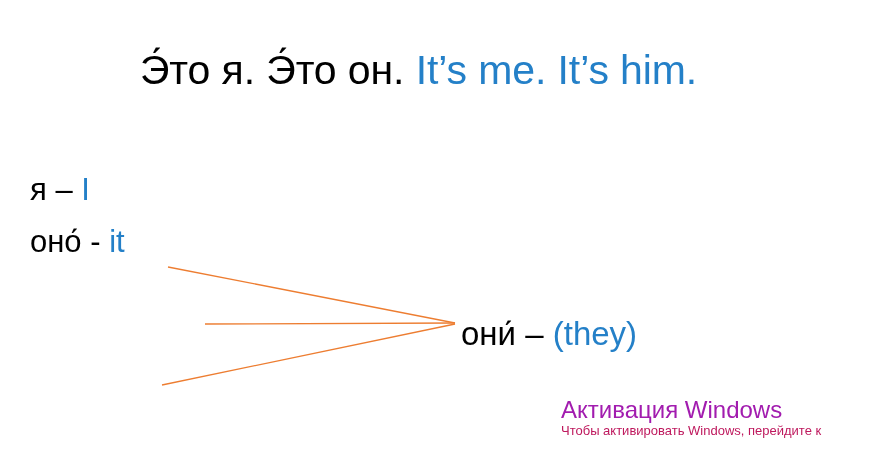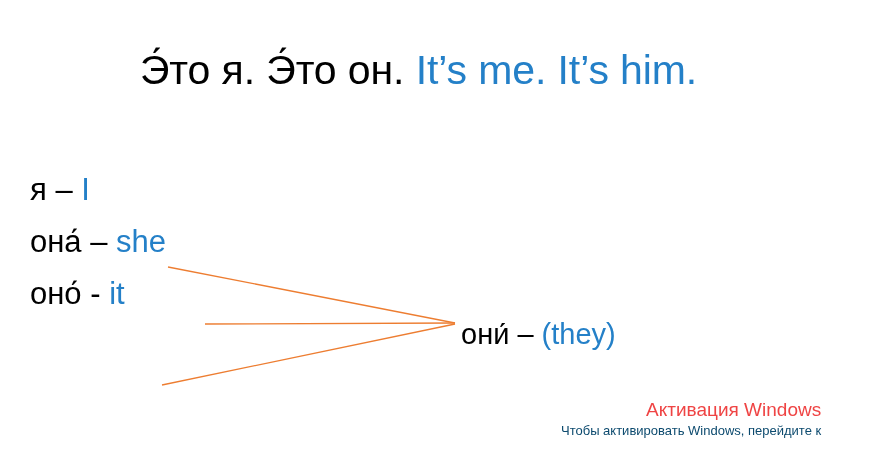--- a/index.html
+++ b/index.html
@@ -56,21 +56,21 @@
     margin-top: 12px;
   }
   #col-right {
     left: 466px;
     top: 152px;
   }
   #row-they {
     position: absolute;
     left: 461px;
     top: 308px;
-    font-size: 29px;
+    font-size: 33px;
     line-height: 52px;
     white-space: nowrap;
   }
   .ru {
     color: #000000;
   }
   .en {
     color: #2480C8;
   }
   .sep {
@@ -89,50 +89,44 @@
 
   
   #watermark {
     position: absolute;
     left: 561px;
     top: 398px;
     color: #d6d6d6;
     white-space: nowrap;
   }
   #watermark .wm-title {
-    font-size: 19px;
+    font-size: 24px;
     line-height: 24px;
-    color: #ef4444;
-    text-align: right;
+    color: #a21caf;
   }
   #watermark .wm-sub {
     font-size: 13px;
     line-height: 18px;
-    color: #0c4a6e;
+    color: #be185d;
   }
 </style>
 </head>
 <body>
 
 <div id="slide">
 
   <div id="title">
     <span class="ru">Э́то я. Э́то он.</span><span>&nbsp;</span><span class="en">It’s me. It’s him.</span>
   </div>
 
   <div class="col" id="col-left">
     <div>
       <span class="ru">я</span>
       <span class="sep">–</span>
       <span class="en">I</span>
-    </div>
-    <div>
-      <span class="ru">она́</span>
-      <span class="sep">–</span>
-      <span class="en">she</span>
     </div>
     <div>
       <span class="ru">оно́</span>
       <span class="sep">-</span>
       <span class="en">it</span>
     </div>
   </div>
 
   <div class="col" id="col-right">
   </div>

